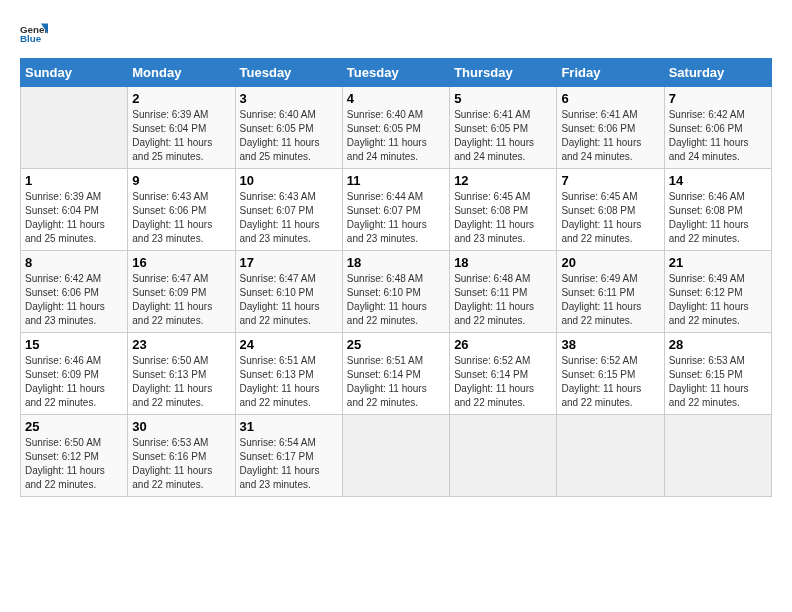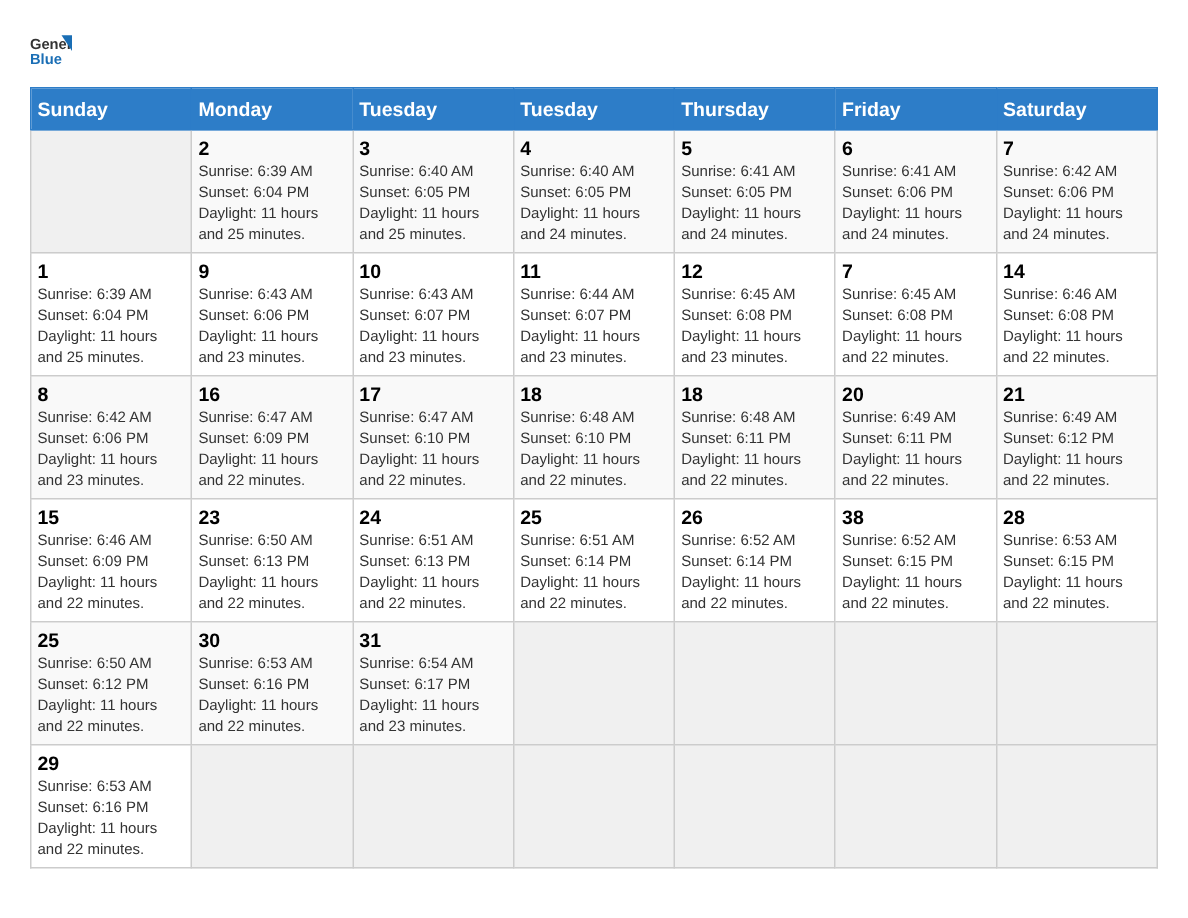--- a/index.html
+++ b/index.html
@@ -150,23 +150,14 @@
       </tr>
       <tr>
         <td><span class="day-num">25</span><span class="day-info">Sunrise: 6:50 AM<br>Sunset: 6:12 PM<br>Daylight: 11 hours and 22 minutes.</span></td>
         <td><span class="day-num">30</span><span class="day-info">Sunrise: 6:53 AM<br>Sunset: 6:16 PM<br>Daylight: 11 hours and 22 minutes.</span></td>
         <td><span class="day-num">31</span><span class="day-info">Sunrise: 6:54 AM<br>Sunset: 6:17 PM<br>Daylight: 11 hours and 23 minutes.</span></td>
         <td class="empty"></td>
         <td class="empty"></td>
         <td class="empty"></td>
         <td class="empty"></td>
       </tr>
-      <tr>
-        <td><span class="day-num">29</span><span class="day-info">Sunrise: 6:53 AM<br>Sunset: 6:16 PM<br>Daylight: 11 hours and 22 minutes.</span></td>
-        <td class="empty"></td>
-        <td class="empty"></td>
-        <td class="empty"></td>
-        <td class="empty"></td>
-        <td class="empty"></td>
-        <td class="empty"></td>
-      </tr>
     </tbody>
 </table>
 
 </body></html>

